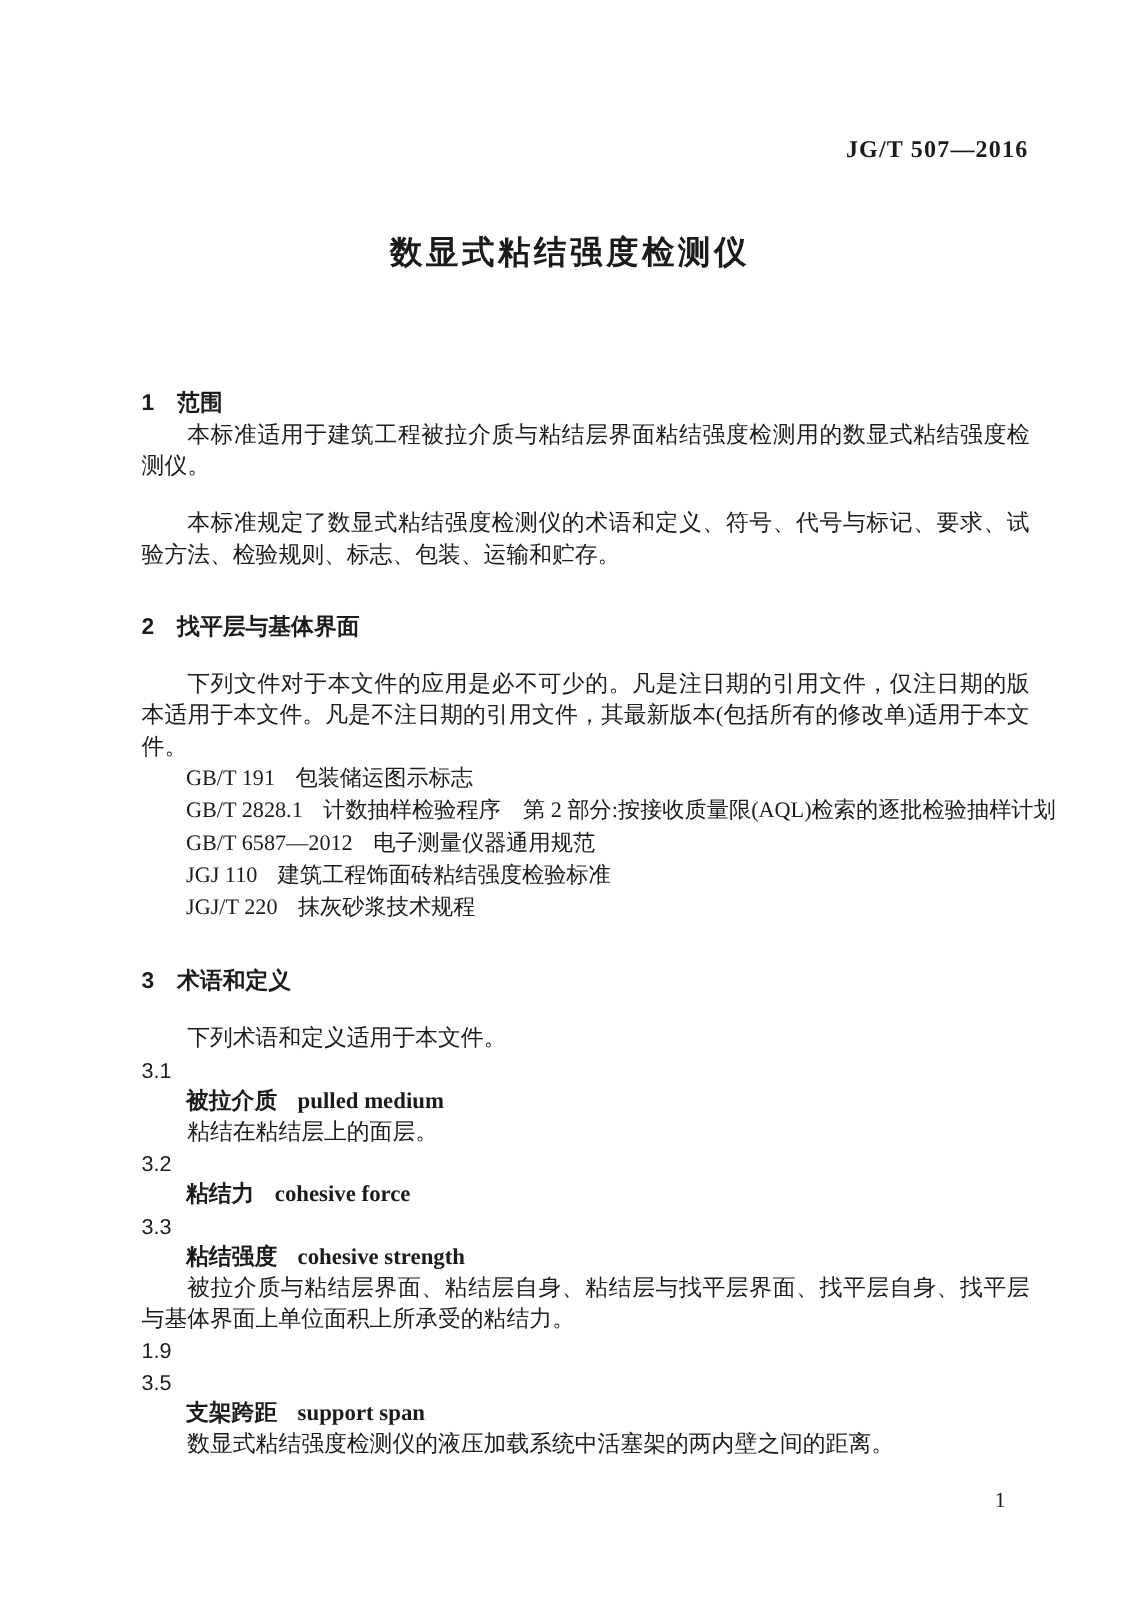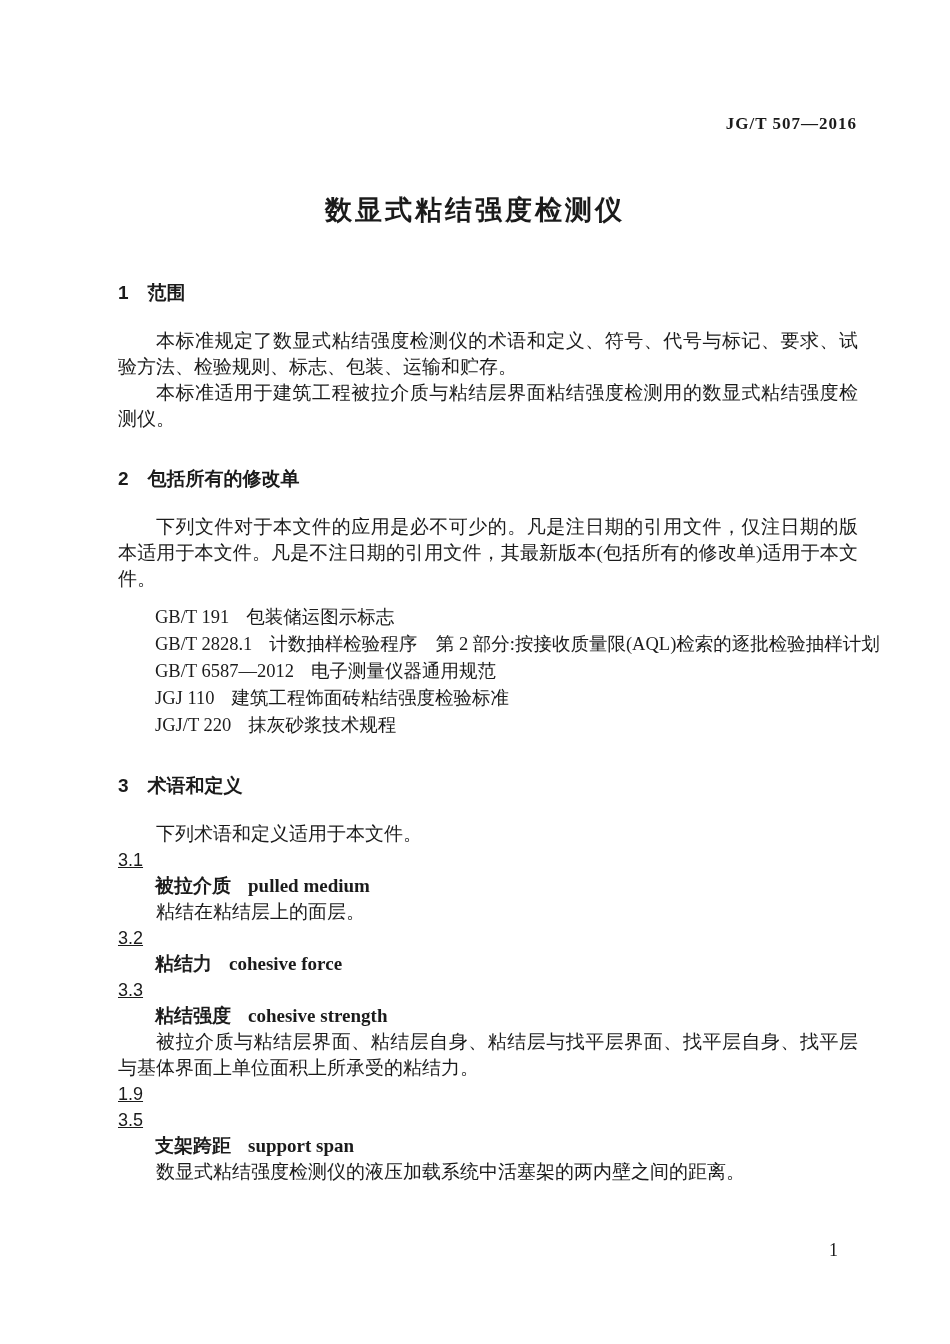--- a/index.html
+++ b/index.html
@@ -14,21 +14,21 @@
     background: #ffffff;
     color: #1b1b1b;
     overflow: hidden;
   }
   .header-code {
     position: absolute;
     top: 114px;
     right: 93px;
     font-family: "Liberation Serif", serif;
     font-weight: bold;
-    font-size: 17px;
+    font-size: 20px;
     letter-spacing: 1px;
   }
   .doc-title {
     position: absolute;
     top: 192px;
     left: 0;
     width: 100%;
     margin: 0;
     text-align: center;
     font-family: "Liberation Sans", sans-serif;
@@ -43,42 +43,42 @@
     width: 740px;
     font-family: "Liberation Serif", serif;
     font-size: 19px;
     line-height: 26px;
   }
   .sec-heading {
     font-family: "Liberation Sans", sans-serif;
     font-weight: bold;
     font-size: 19px;
     line-height: 26px;
+    margin-top: 44px;
   }
   .sec-heading .num { margin-right: 19px; }
   .gap-lg { margin-top: 34px; }
   .para {
     margin: 0;
     text-indent: 2em;
     text-align: justify;
   }
   .first { margin-top: 22px; }
-  .ref-list { margin-top: 12px; }
+  .ref-list { margin-top: 0; }
   .ref-line {
     margin-left: 37px;
     line-height: 27px;
     white-space: nowrap;
     font-size: 18.5px;
   }
   .ref-code { margin-right: 17px; }
   .term-num {
     font-family: "Liberation Sans", sans-serif;
     font-size: 18px;
     line-height: 26px;
-    text-decoration: underline;
   }
   .term-line {
     margin-left: 37px;
     font-weight: bold;
     line-height: 26px;
   }
   .term-zh { font-family: "Liberation Sans", sans-serif; }
   .term-en {
     font-family: "Liberation Serif", serif;
     margin-left: 17px;
@@ -103,25 +103,25 @@
 
   <div class="header-code">JG/T 507—2016</div>
 
   <h1 class="doc-title">数显式粘结强度检测仪</h1>
 
   <div class="content">
 
     <div class="sec-heading">
       <span class="num">1</span><span>范围</span>
     </div>
+    <p class="para">本标准适用于建筑工程被拉介质与粘结层界面粘结强度检测用的数显式粘结强度检测仪。</p>
     <p class="para first">本标准规定了数显式粘结强度检测仪的术语和定义、符号、代号与标记、要求、试验方法、检验规则、标志、包装、运输和贮存。</p>
-    <p class="para">本标准适用于建筑工程被拉介质与粘结层界面粘结强度检测用的数显式粘结强度检测仪。</p>
 
     <div class="sec-heading gap-lg">
-      <span class="num">2</span><span>包括所有的修改单</span>
+      <span class="num">2</span><span>找平层与基体界面</span>
     </div>
     <p class="para first">下列文件对于本文件的应用是必不可少的。凡是注日期的引用文件，仅注日期的版本适用于本文件。凡是不注日期的引用文件，其最新版本(包括所有的修改单)适用于本文件。</p>
 
     <div class="ref-list">
       <div class="ref-line">
         <span class="ref-code">GB/T 191</span><span class="ref-title">包装储运图示标志</span>
       </div>
       <div class="ref-line">
         <span class="ref-code">GB/T 2828.1</span><span class="ref-title">计数抽样检验程序　第 2 部分:按接收质量限(AQL)检索的逐批检验抽样计划</span>
       </div>

